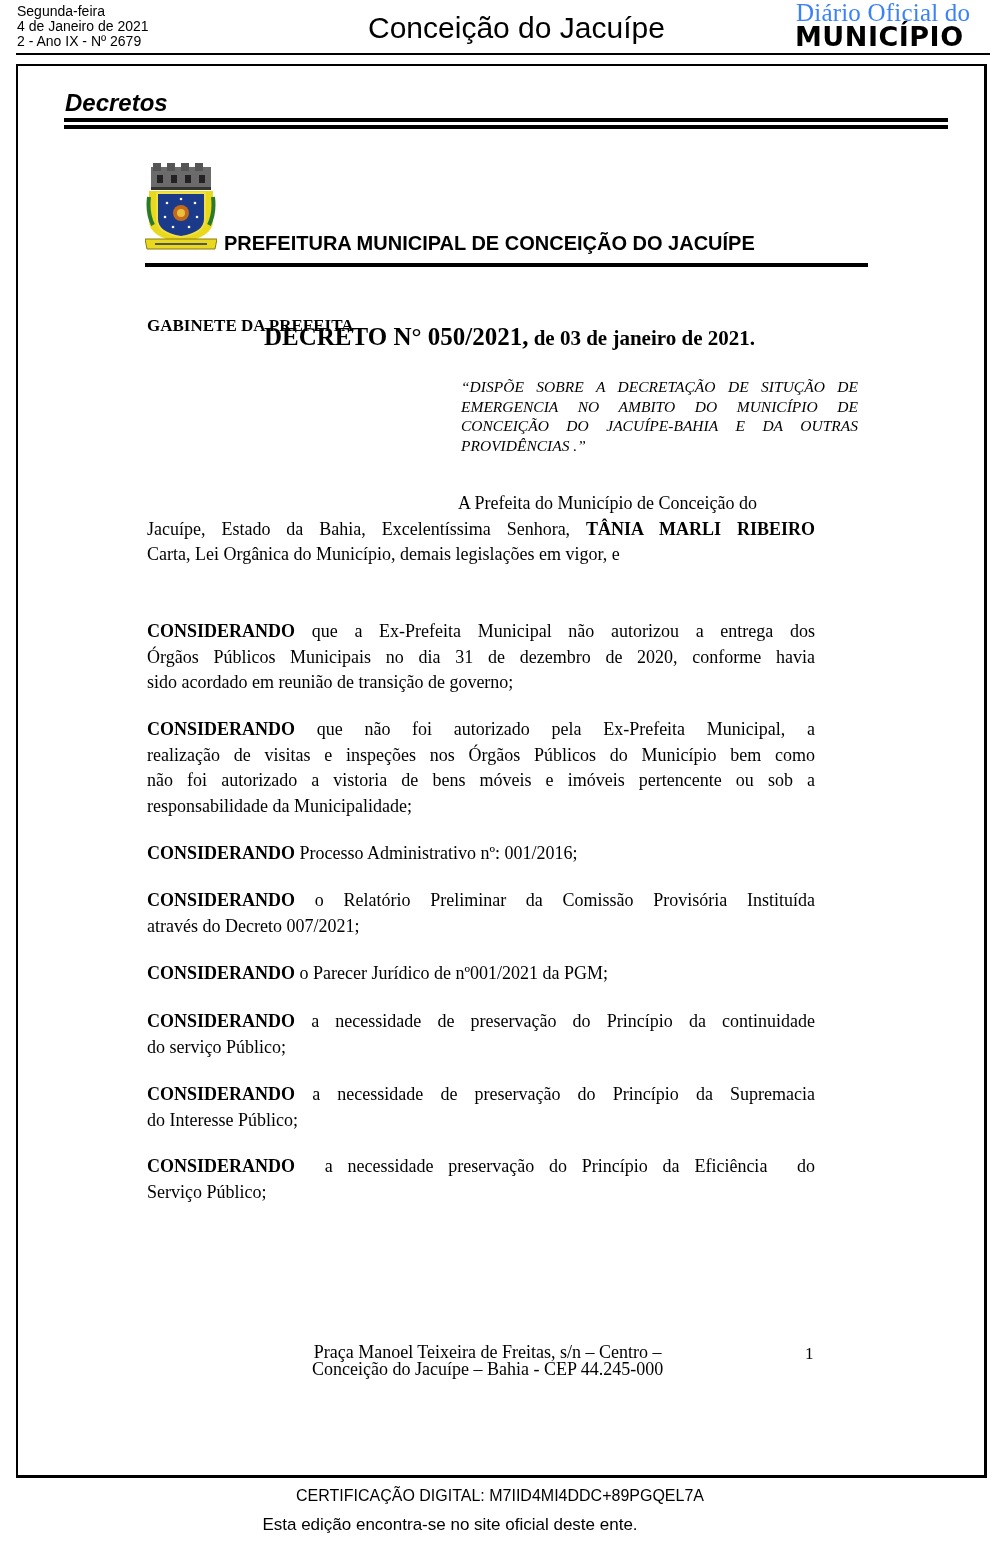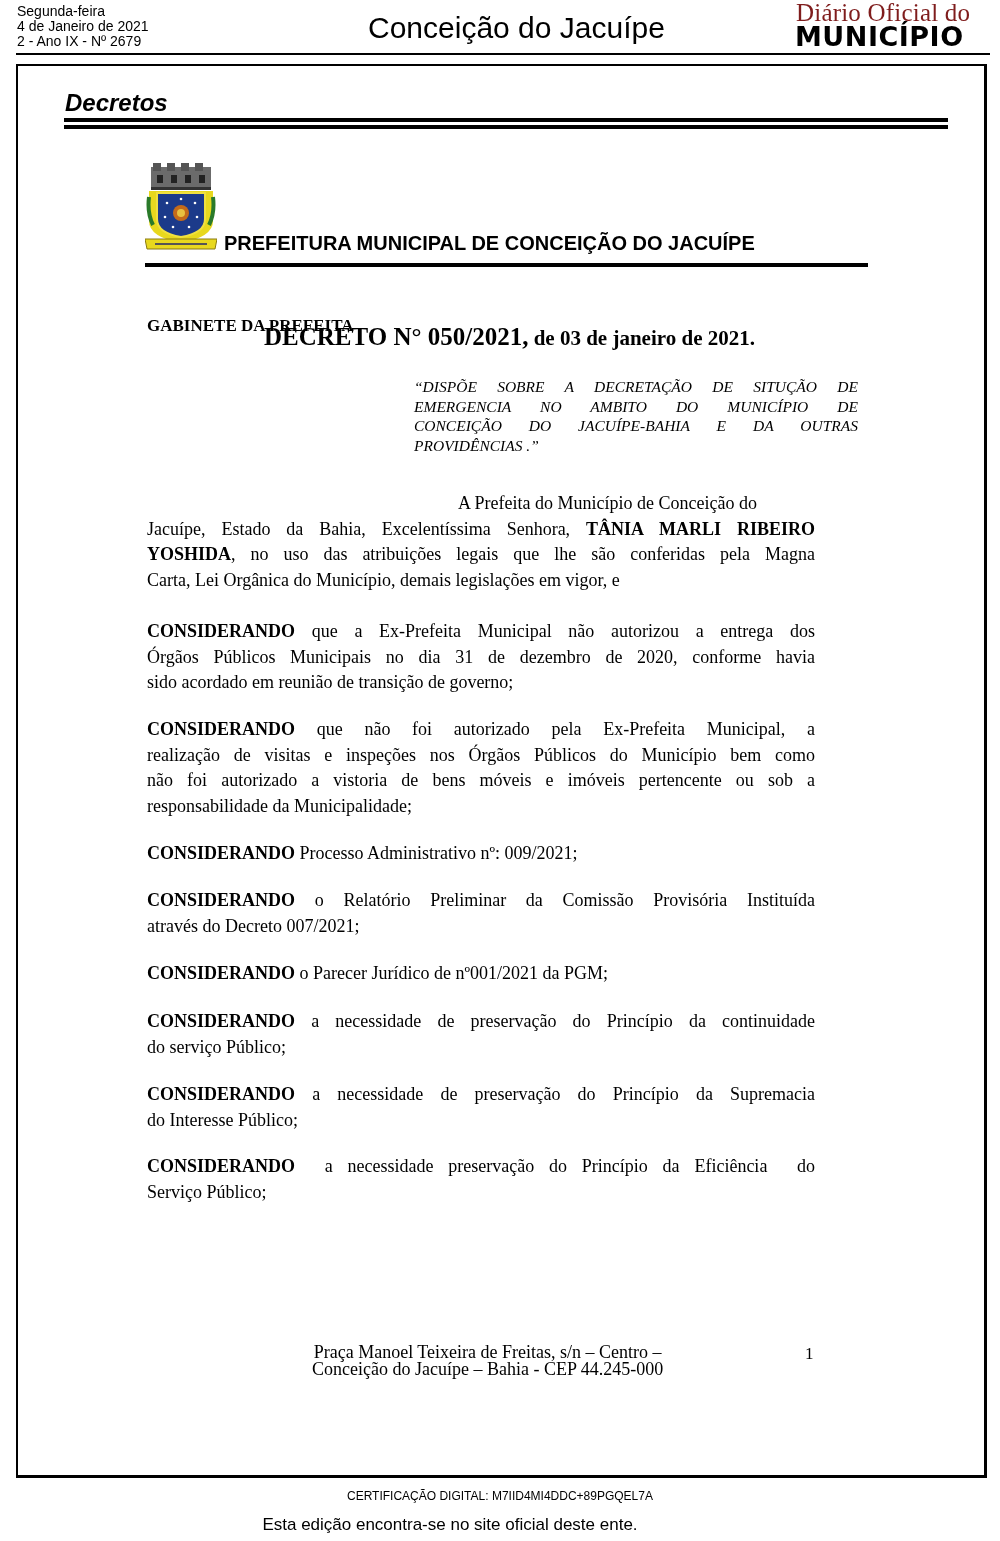--- a/index.html
+++ b/index.html
@@ -4,21 +4,21 @@
 <style>
   html, body { margin:0; padding:0; background:#ffffff; }
   body { width:1000px; height:1541px; position:relative; overflow:hidden; color:#000; }
   .abs { position:absolute; }
   .sans { font-family: "Liberation Sans", "DejaVu Sans", sans-serif; }
   .serif { font-family: "Liberation Serif", "DejaVu Serif", serif; }
 
   
   .hdr-left { left:17px; top:4px; font-size:14px; line-height:15px; }
   .hdr-title { left:368px; top:10px; font-size:30px; line-height:36px; }
-  .hdr-brand-top { left:796px; top:0px; font-size:25px; line-height:26px; color:#7f1d1d; letter-spacing:0.2px; }
+  .hdr-brand-top { left:796px; top:0px; font-size:25px; line-height:26px; color:#3b82f6; letter-spacing:0.2px; }
   .hdr-brand-bot { left:795px; top:22px; font-size:27px; line-height:30px; font-weight:900; letter-spacing:0.5px; font-family:"DejaVu Sans", sans-serif; }
   .hdr-rule { left:16px; top:53px; width:974px; height:2px; background:#000; }
 
   
   .frame { left:16px; top:64px; width:971px; height:1414px; border:2px solid #000; border-right-width:3px; border-bottom-width:3px; box-sizing:border-box; }
 
   .section-title { left:65px; top:88px; font-size:24px; font-weight:bold; font-style:italic; line-height:30px; }
   .dbl-rule-1 { left:64px; top:118px; width:884px; height:4px; background:#000; }
   .dbl-rule-2 { left:64px; top:125px; width:884px; height:4px; background:#000; }
 
@@ -28,34 +28,34 @@
   .pref-title { left:224px; top:231px; font-size:20px; font-weight:bold; line-height:24px; }
   .pref-rule { left:145px; top:263px; width:723px; height:4px; background:#000; }
 
   .gabinete { left:147px; top:280px; font-size:17px; font-weight:bold; line-height:20px;margin-top:36px; }
 
   .decreto { left:222px; top:322px; font-size:25px; line-height:30px; }
   .decreto .big { font-weight:bold;margin-left:42px; }
   .decreto .small { font-weight:bold; font-size:21px; }
 
   .ementa { left:414px; top:377px; width:444px; font-size:15.5px; line-height:19.5px; font-style:italic; text-align:justify; text-align-last:left; }
-  .ementa .line { display:block; text-align:justify; text-align-last:justify; }
+  .ementa .line { display:block; text-align:justify; text-align-last:justify;margin-left:47px; }
   .ementa .line.last { text-align-last:left; }
 
   .body-text { left:147px; width:668px; font-size:18px; line-height:25.5px; }
   .para { position:absolute; left:0; width:668px; text-align:justify; }
   .para .ln { display:block; text-align:justify; text-align-last:justify; white-space:nowrap; }
   .para .ln.last { text-align-last:left; }
   .para b { font-weight:bold;margin-top:10px; }
   .indent { padding-left:311px; }
 
   .footer-addr { left:312px; top:1344px; font-size:18px; line-height:17px; text-align:center; }
   .page-num { left:805px; top:1344px; font-size:17px; line-height:20px; }
 
-  .cert { left:0; top:1487px; width:1000px; text-align:center; font-size:12px; line-height:18px; }
+  .cert { left:0; top:1487px; width:1000px; text-align:center; font-size:16px; line-height:18px; }
   .edition { left:0; top:1515px; width:900px; text-align:center; font-size:17px; line-height:20px; }
 </style>
 </head>
 <body>
 
 <div class="abs sans hdr-left">
   <div>Segunda-feira</div>
   <div>4 de Janeiro de 2021</div>
   <div>2 - Ano IX - Nº 2679</div>
 </div>
@@ -117,39 +117,38 @@
   <span class="line">EMERGENCIA NO AMBITO DO MUNICÍPIO DE</span>
   <span class="line">CONCEIÇÃO DO JACUÍPE-BAHIA E DA OUTRAS</span>
   <span class="line last">PROVIDÊNCIAS .”</span>
 </div>
 
 <div class="abs serif body-text" style="top:0;">
 
   <div class="para" style="top:491px;">
     <span class="ln indent" style="text-align-last:left;">A Prefeita do Município de Conceição do</span>
     <span class="ln"><span>Jacuípe, Estado da Bahia, Excelentíssima Senhora, </span><b>TÂNIA MARLI RIBEIRO</b></span>
-    <span class="ln"><b>YOSHIDA</b><span>, no uso das atribuições legais que lhe são conferidas pela Magna</span></span>
     <span class="ln last">Carta, Lei Orgânica do Município, demais legislações em vigor, e</span>
   </div>
 
   <div class="para" style="top:619px;">
     <span class="ln"><b>CONSIDERANDO</b><span> que a Ex-Prefeita Municipal não autorizou a entrega dos</span></span>
     <span class="ln">Órgãos Públicos Municipais no dia 31 de dezembro de 2020, conforme havia</span>
     <span class="ln last">sido acordado em reunião de transição de governo;</span>
   </div>
 
   <div class="para" style="top:717px;">
     <span class="ln"><b>CONSIDERANDO</b><span> que não foi autorizado pela Ex-Prefeita Municipal, a</span></span>
     <span class="ln">realização de visitas e inspeções nos Órgãos Públicos do Município bem como</span>
     <span class="ln">não foi autorizado a vistoria de bens móveis e imóveis pertencente ou sob a</span>
     <span class="ln last">responsabilidade da Municipalidade;</span>
   </div>
 
   <div class="para" style="top:841px;">
-    <span class="ln last"><b>CONSIDERANDO</b><span> Processo Administrativo nº: 009/2021;</span></span>
+    <span class="ln last"><b>CONSIDERANDO</b><span> Processo Administrativo nº: 001/2016;</span></span>
   </div>
 
   <div class="para" style="top:888px;">
     <span class="ln"><b>CONSIDERANDO</b><span> o Relatório Preliminar da Comissão Provisória Instituída</span></span>
     <span class="ln last">através do Decreto 007/2021;</span>
   </div>
 
   <div class="para" style="top:961px;">
     <span class="ln last"><b>CONSIDERANDO</b><span> o Parecer Jurídico de nº001/2021 da PGM;</span></span>
   </div>

